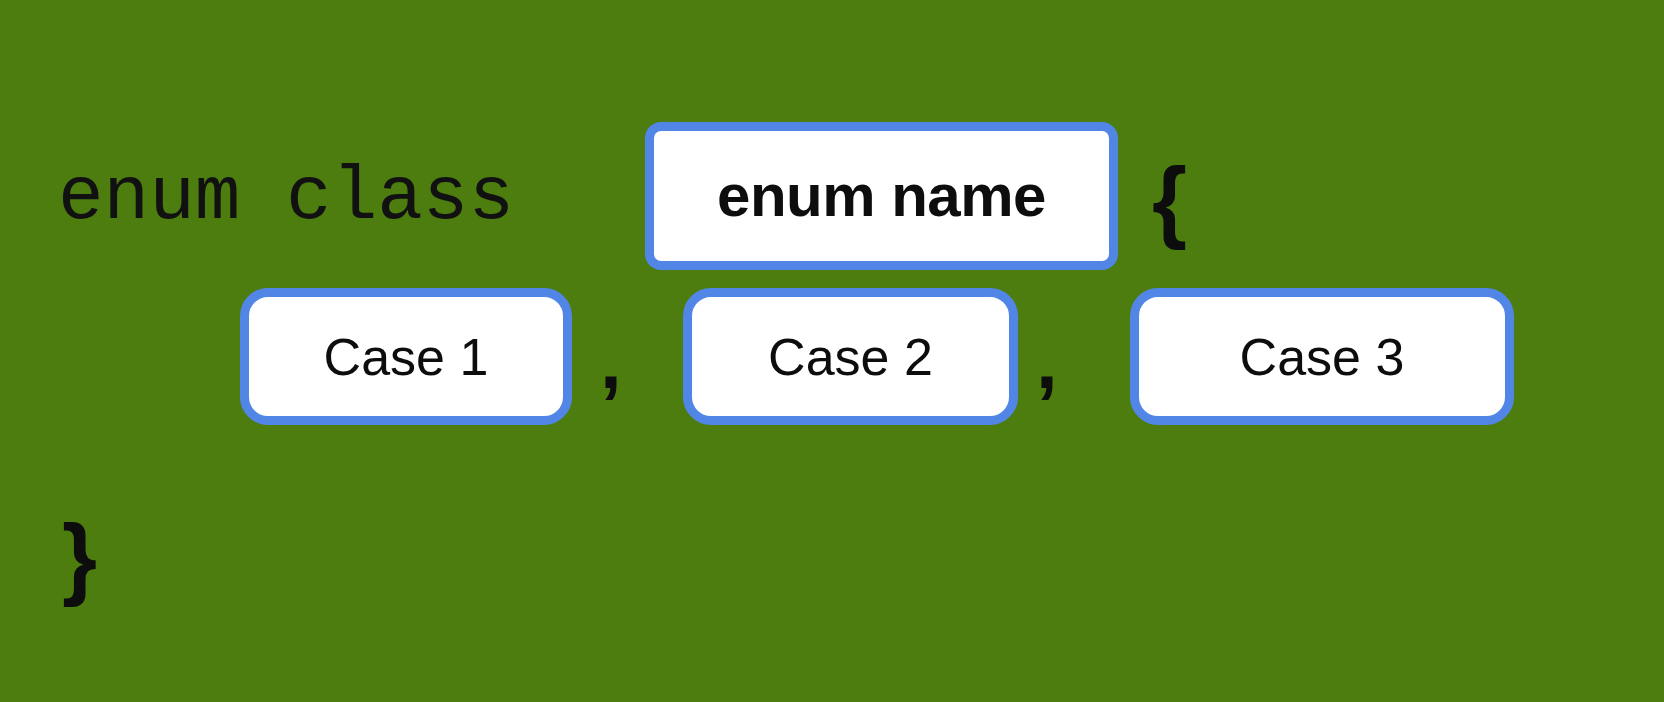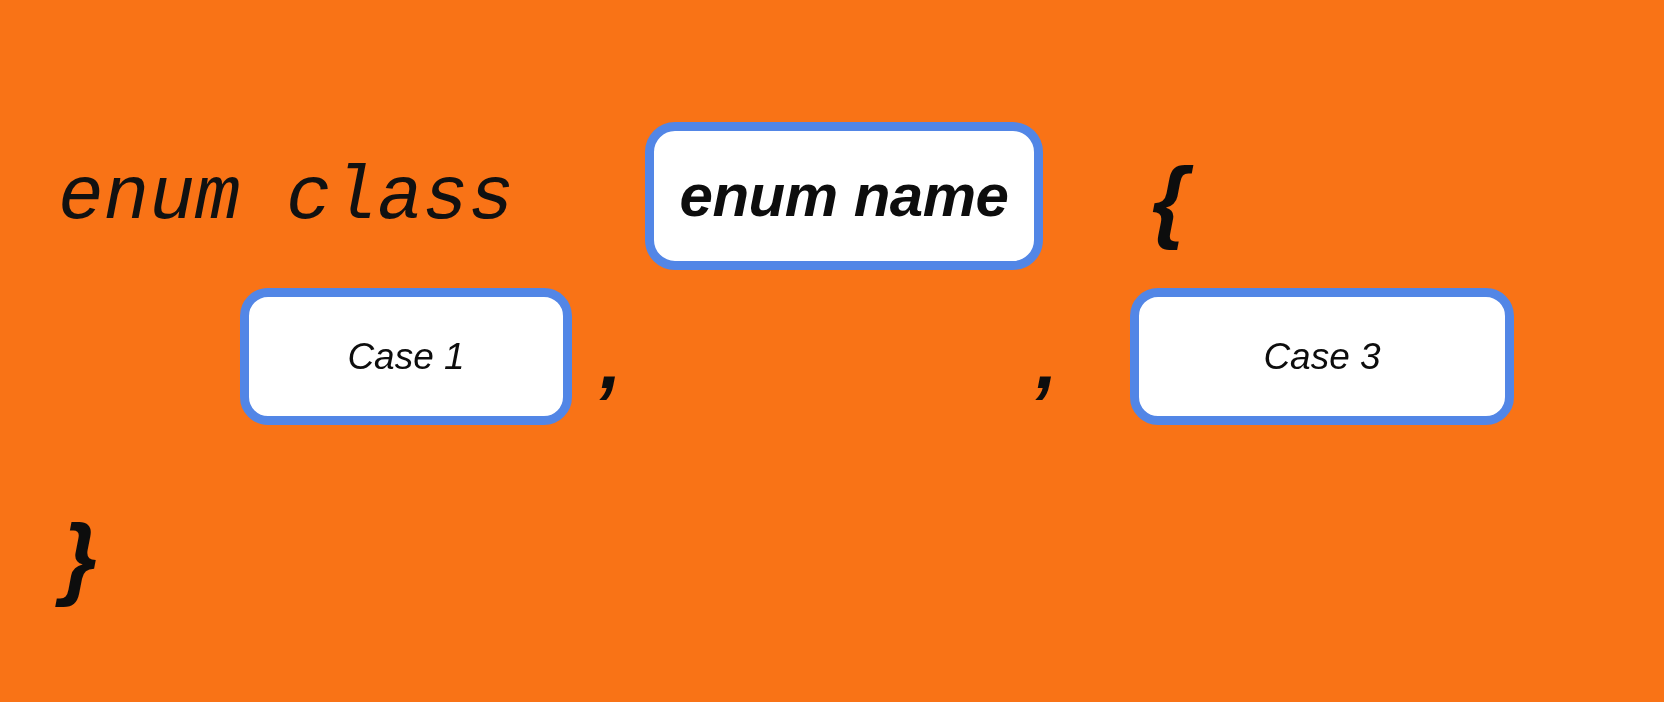--- a/index.html
+++ b/index.html
@@ -10,23 +10,22 @@
   }
   body {
     font-family: "Liberation Sans", sans-serif;
     -webkit-font-smoothing: antialiased;
   }
 
   #canvas {
     position: relative;
     width: 1664px;
     height: 702px;
-    background: #f97316;
+    background: #4d7c0f;
     overflow: hidden;
-    font-style: italic;
   }
 
   
   .mono-token {
     position: absolute;
     font-family: "Liberation Mono", "DejaVu Sans Mono", monospace;
     font-weight: 400;
     color: #111111;
     white-space: pre;
     line-height: 1;
@@ -65,36 +64,36 @@
     font-family: "Liberation Sans", sans-serif;
     color: #0d0d0d;
     line-height: 1;
     white-space: pre;
   }
 
   
   #slot-enum-name {
     left: 645px;
     top: 122px;
-    width: 398px;
+    width: 473px;
     height: 148px;
-    border-radius: 30px;
+    border-radius: 16px;
   }
   #slot-enum-name .slot-label {
     font-size: 60px;
     font-weight: 700;
     letter-spacing: -0.5px;
   }
 
   #slot-case-1 { left: 240px;  top: 288px; width: 332px; height: 137px; }
   #slot-case-2 { left: 683px;  top: 288px; width: 335px; height: 137px; }
   #slot-case-3 { left: 1130px; top: 288px; width: 384px; height: 137px; }
 
   .case-slot .slot-label {
-    font-size: 37px;
+    font-size: 52px;
     font-weight: 400;
     letter-spacing: 0px;
   }
 
   
   #kw-enum-class {
     left: 58px;
     top: 160px;
     font-size: 76px;
     letter-spacing: 0px;
@@ -136,20 +135,23 @@
   </div>
 
   <span class="brace" id="brace-open">{</span>
 
   <div class="slot case-slot" id="slot-case-1">
     <span class="slot-label">Case 1</span>
   </div>
 
   <span class="comma" id="comma-1">,</span>
 
+  <div class="slot case-slot" id="slot-case-2">
+    <span class="slot-label">Case 2</span>
+  </div>
 
   <span class="comma" id="comma-2">,</span>
 
   <div class="slot case-slot" id="slot-case-3">
     <span class="slot-label">Case 3</span>
   </div>
 
   <span class="brace" id="brace-close">}</span>
 
 </div>

